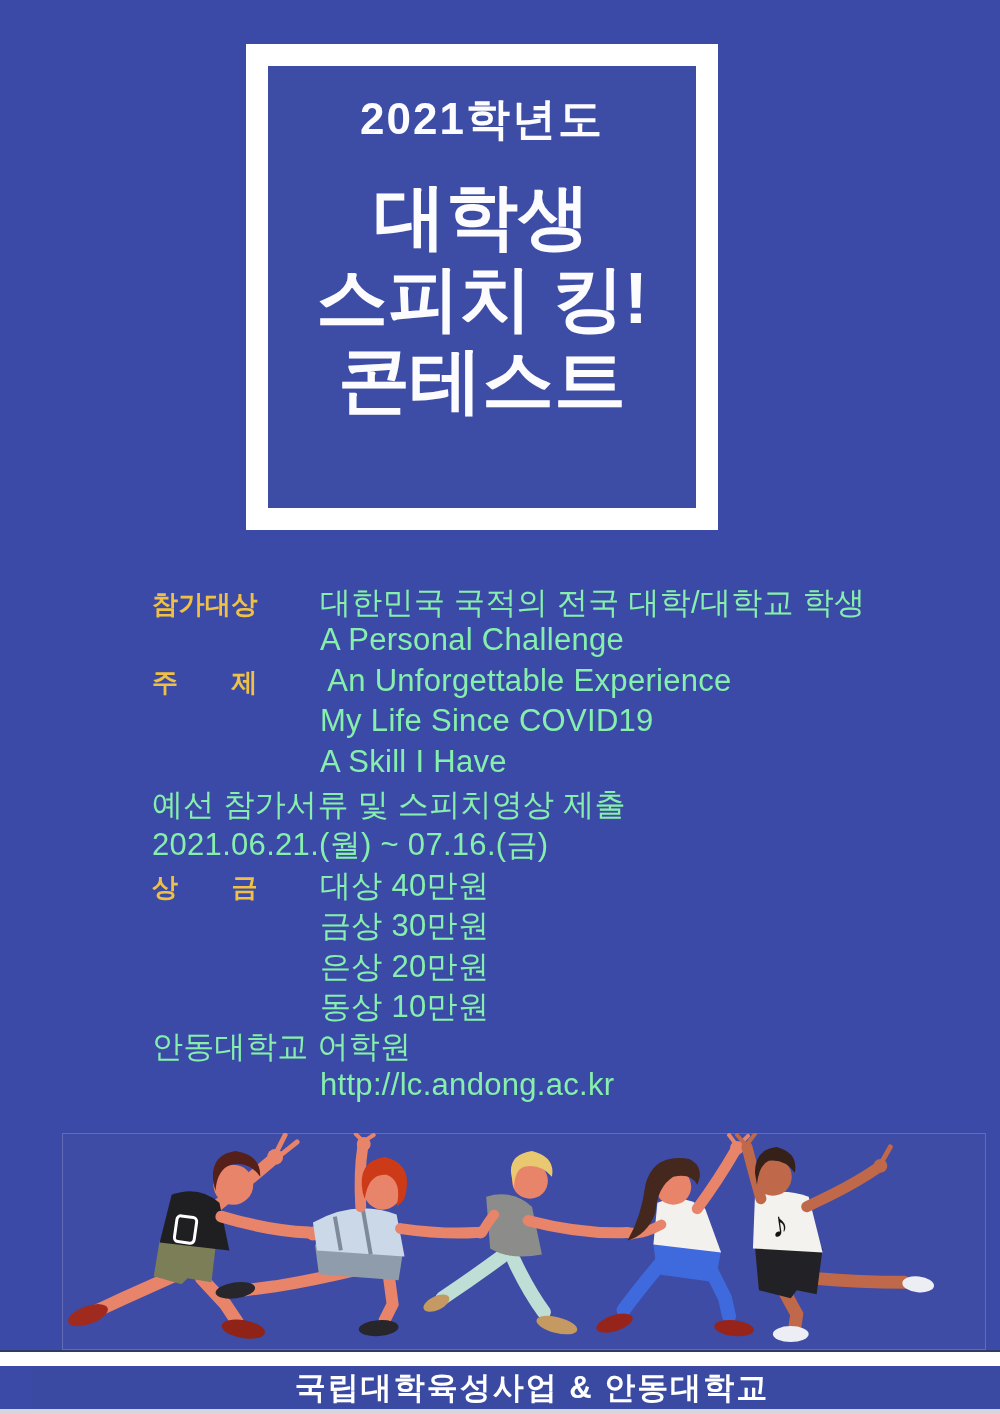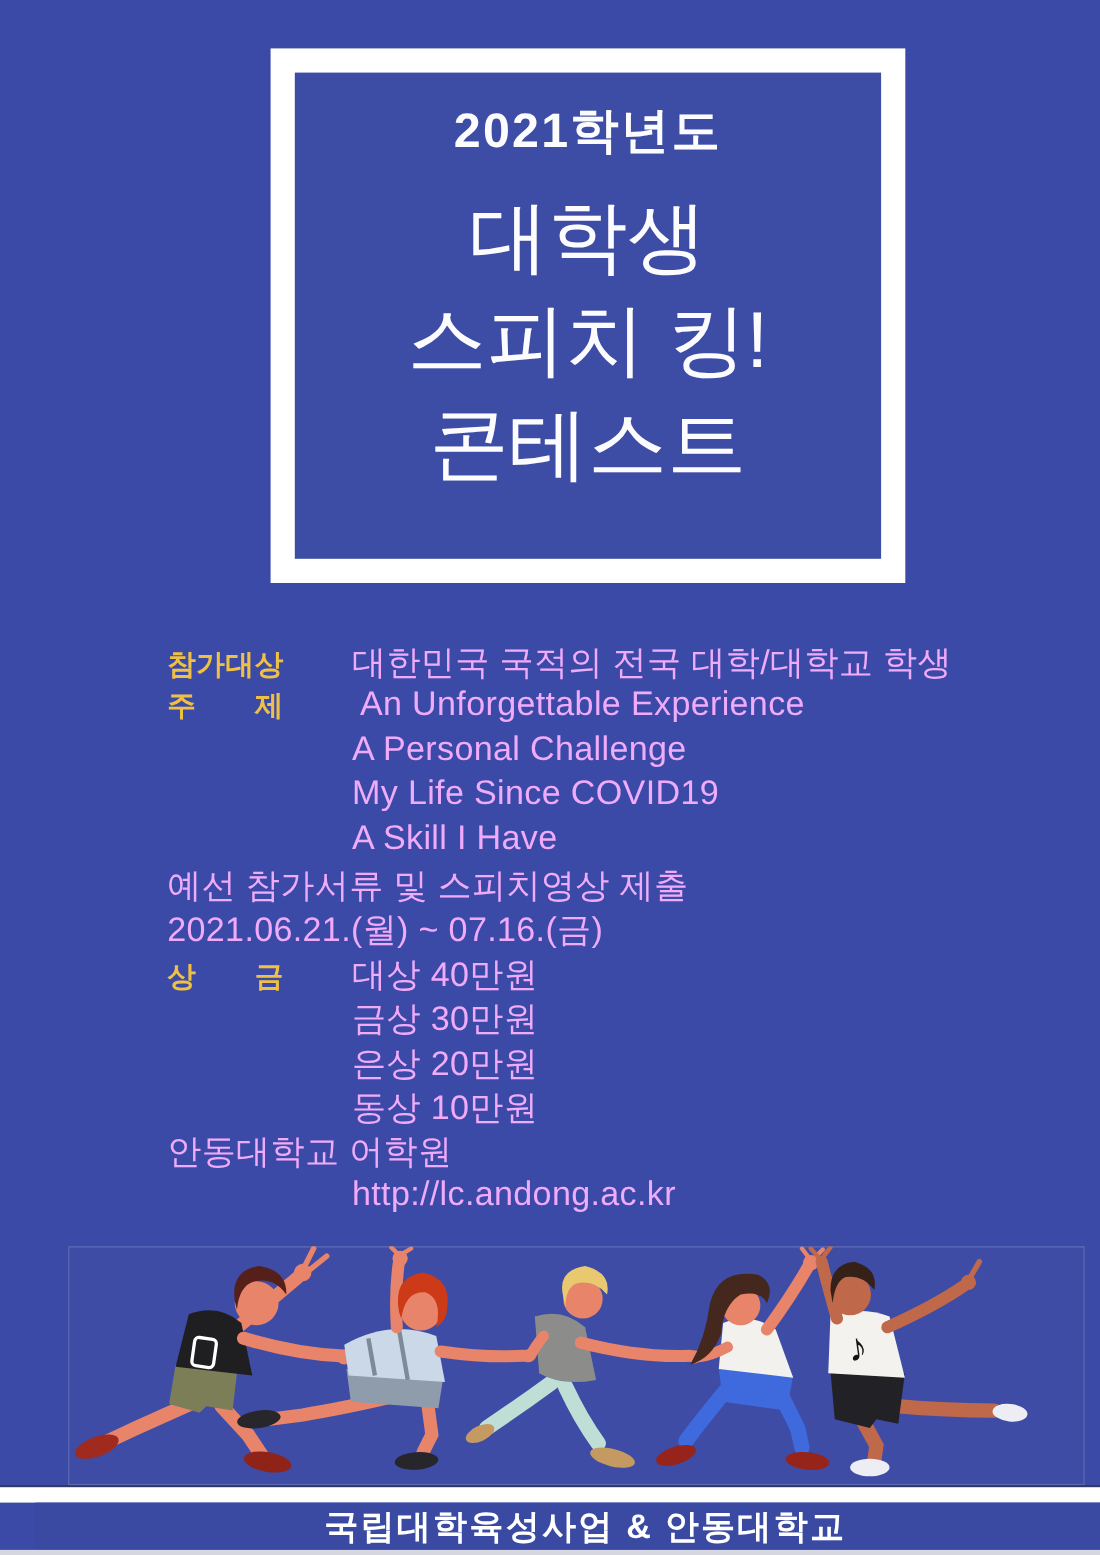--- a/index.html
+++ b/index.html
@@ -3,39 +3,39 @@
 <meta charset="utf-8">
 <style>
   html,body { margin:0; padding:0; }
   .poster {
     position:relative; width:1000px; height:1414px; overflow:hidden;
     background:#3b4aa7;
     font-family:"Liberation Sans","DejaVu Sans",sans-serif;
   }
   
   .title-frame {
-    position:absolute; left:246px; top:44px; width:577px; height:486px;
+    position:absolute; left:246px; top:44px; width:472px; height:486px;
     box-sizing:border-box; border:22px solid #ffffff; background:#3d4da5;
     text-align:center; color:#fcfcfe;
   }
   .title-year {
     margin-top:24px; font-size:44px; font-weight:bold; letter-spacing:2px;
   }
   .title-lines { margin-top:26px; }
   .title-line {
-    font-size:72px; line-height:82px; font-weight:normal; letter-spacing:0;margin-top:12px;
+    font-size:72px; line-height:82px; font-weight:bold; letter-spacing:0;
   }
   
   .info { position:absolute; left:152px; top:582px; width:800px; }
   .irow { display:flex; align-items:baseline; height:40.4px; }
   .ilabel {
     flex:0 0 168px; width:168px; font-size:26px; font-weight:bold;
     color:#efc044; white-space:pre; letter-spacing:0.5px;
   }
-  .ivalue { font-size:31px; color:#f0abfc; white-space:pre; letter-spacing:0.3px; }
+  .ivalue { font-size:31px; color:#86efac; white-space:pre; letter-spacing:0.3px; }
   
   .illustration {
     position:absolute; left:62px; top:1133px; width:924px; height:217px;
     background:#3e4ca5;
     box-shadow:inset 0 0 0 1px rgba(255,255,255,0.18);
   }
   .illustration svg { display:block; width:100%; height:100%; }
   
   .white-band {
     position:absolute; left:0; top:1350px; width:1000px; height:16px;
@@ -64,26 +64,26 @@
       <div class="title-line">콘테스트</div>
     </div>
   </div>
 
   <div class="info">
     <div class="irow">
       <span class="ilabel">참가대상</span>
       <span class="ivalue">대한민국 국적의 전국 대학/대학교 학생</span>
     </div>
     <div class="irow">
+      <span class="ilabel"></span>
+      <span class="ivalue">A Personal Challenge</span>
+    </div>
+    <div class="irow">
       <span class="ilabel">주  제</span>
       <span class="ivalue"> An Unforgettable Experience</span>
-    </div>
-    <div class="irow">
-      <span class="ilabel"></span>
-      <span class="ivalue">A Personal Challenge</span>
     </div>
     <div class="irow">
       <span class="ilabel"></span>
       <span class="ivalue">My Life Since COVID19</span>
     </div>
     <div class="irow">
       <span class="ilabel"></span>
       <span class="ivalue">A Skill I Have</span>
     </div>
     <div class="irow">

